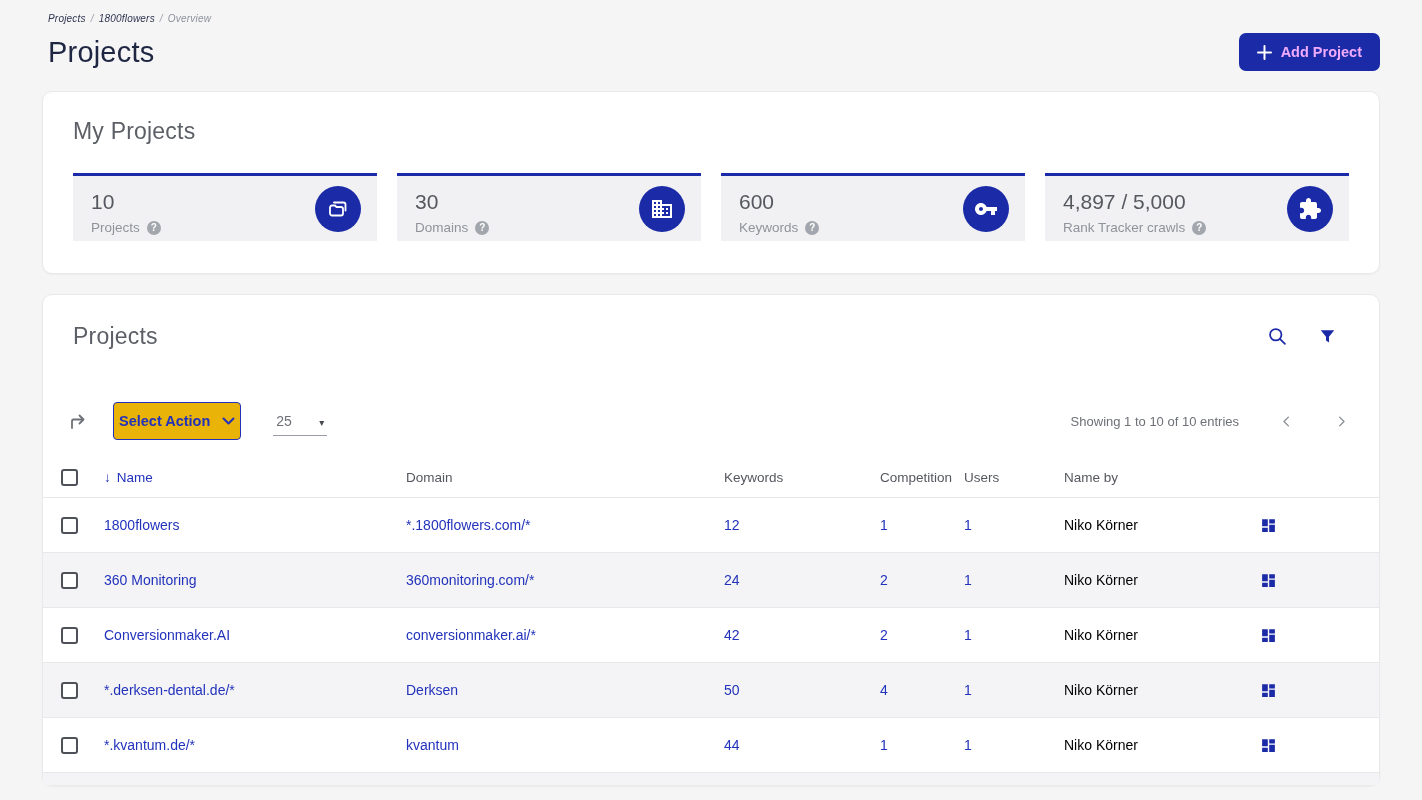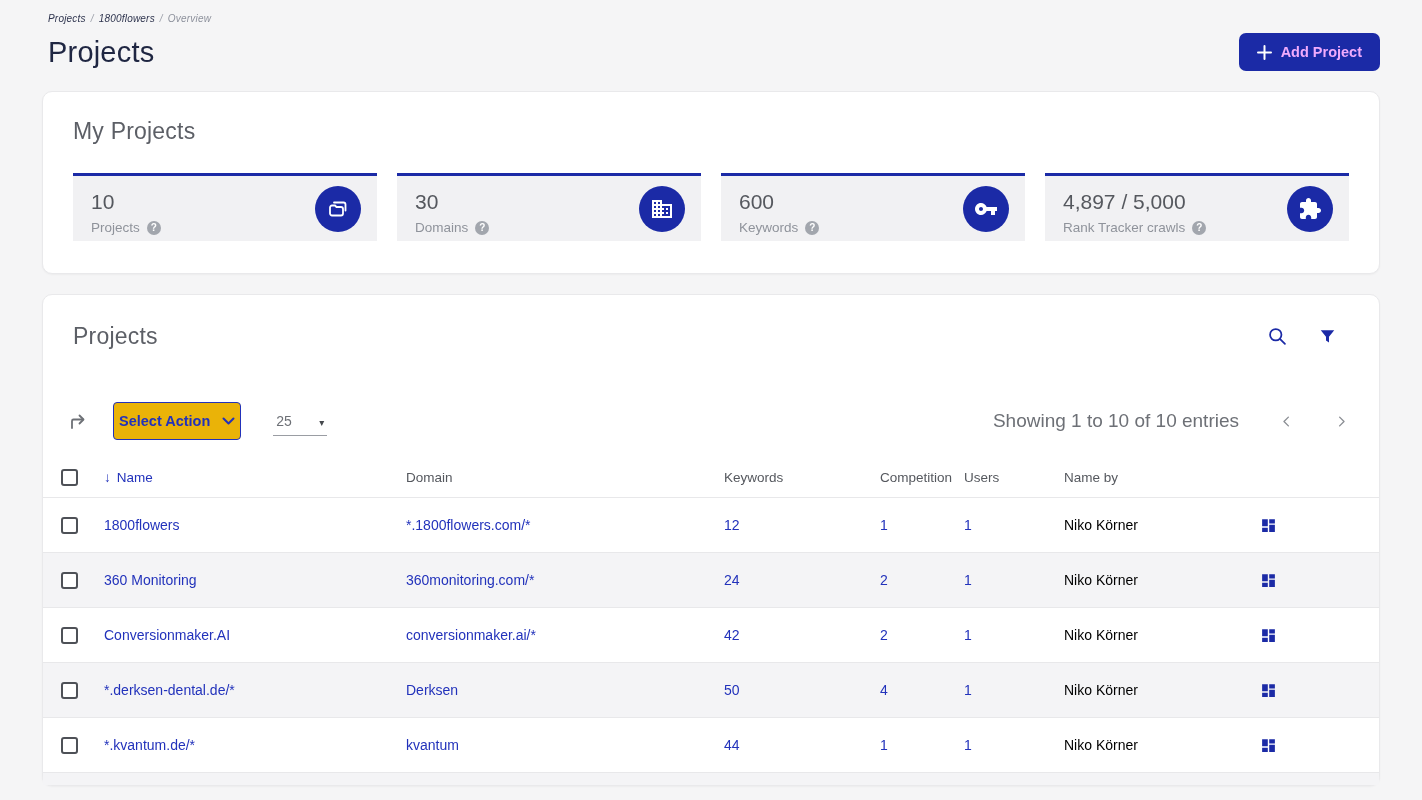--- a/index.html
+++ b/index.html
@@ -68,21 +68,21 @@
     cursor:pointer;
   }
   .page-size {
     margin-left:32px; width:54px; height:30px;
     border-bottom:1px solid #9a9da3;
     display:flex; align-items:center; justify-content:space-between;
     font-size:14px; color:#6d7076; padding:0 3px; cursor:pointer;
   }
   .page-size .caret::after { content:"▾"; font-size:10px; color:#45484d; }
   .toolbar-right { margin-left:auto; display:flex; align-items:center; }
-  .showing { font-size:19px; color:#6d7076; }
+  .showing { font-size:13px; color:#6d7076; }
   .pg-btn { margin-left:40px; display:flex; cursor:pointer; }
   
   .trow {
     display:grid;
     grid-template-columns:43px 302px 318px 156px 84px 100px 196px 1fr;
     align-items:center; padding-left:18px;
   }
   .thead { margin-top:17px; height:41px; border-bottom:1px solid #e8e8ea; font-size:13.5px; color:#55585e; }
   .th { cursor:pointer; }
   .th-name { color:#2232bb; display:flex; align-items:center; gap:6px; }

